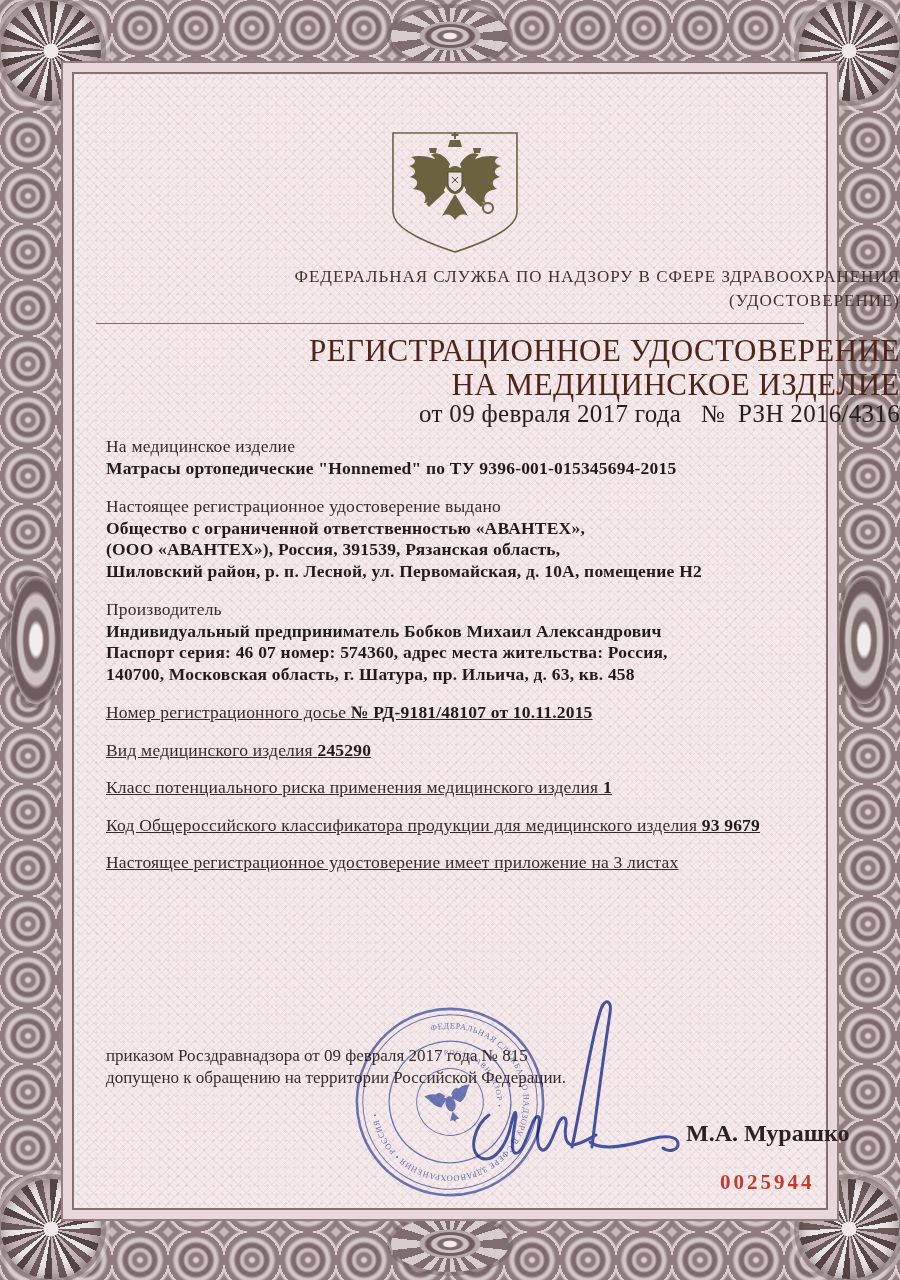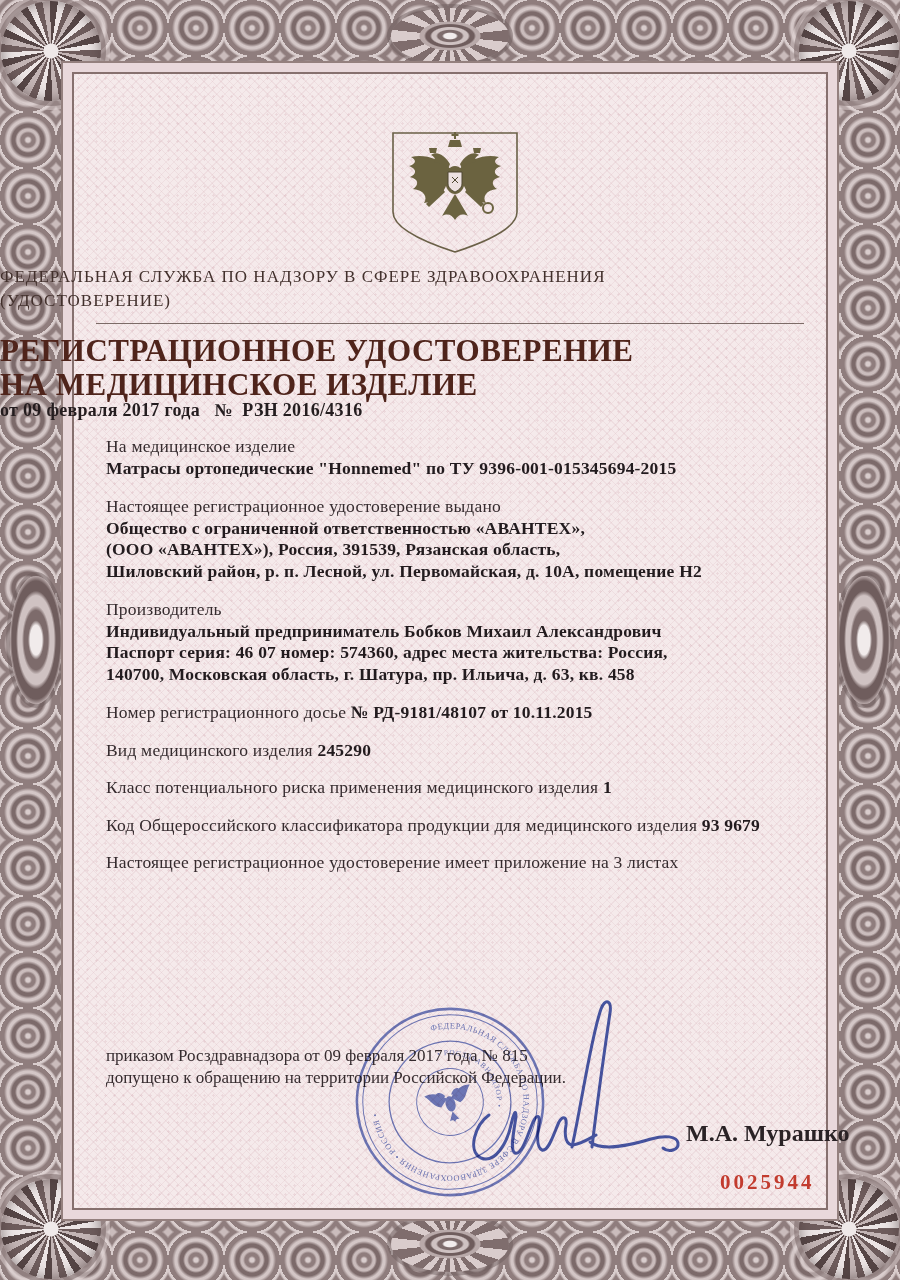--- a/index.html
+++ b/index.html
@@ -39,30 +39,30 @@
   .doc{position:absolute;left:74px;top:74px;right:74px;bottom:72px;z-index:2;
     background-color:#f5eaeb;
     background-image:
       repeating-linear-gradient(45deg, rgba(206,160,170,.16) 0 1px, rgba(0,0,0,0) 1px 6px),
       repeating-linear-gradient(-45deg, rgba(206,160,170,.16) 0 1px, rgba(0,0,0,0) 1px 6px),
       radial-gradient(rgba(200,150,160,.20) 1px, rgba(0,0,0,0) 1.4px);
     background-size:auto,auto,9px 9px;
     box-shadow:0 0 0 2px #86706e,0 0 0 11px #e9d8db,0 0 0 13px #94807e;}
 
   .abs{position:absolute;z-index:4;}
-  .center{left:0;right:0;text-align:left;}
+  .center{left:0;right:0;text-align:right;}
 
   .agency{font-size:17px;letter-spacing:1px;color:#42302c;}
   .divider{position:absolute;left:96px;right:96px;top:323px;height:1px;background:#7c6b67;z-index:4;}
-  .title{font-weight:bold;font-size:31px;letter-spacing:.5px;color:#4f241b;}
-  .dateline{font-weight:bold;font-size:18px;color:#241d1f;letter-spacing:.3px;}
+  .title{font-weight:normal;font-size:31px;letter-spacing:.5px;color:#4f241b;}
+  .dateline{font-weight:normal;font-size:25px;color:#241d1f;letter-spacing:.3px;}
 
   .body-text{left:106px;top:436px;width:718px;font-size:17.5px;line-height:21.5px;color:#352b2e;letter-spacing:.2px;}
   .body-text p{margin:0 0 17px 0;}
-  .body-text p.tight{margin-bottom:16px;}
+  .body-text p.tight{margin-bottom:16px;text-decoration:underline;}
   .b{font-weight:bold;color:#221b1e;}
 
   .order{left:106px;top:1045px;font-size:17px;line-height:22px;color:#352b2e;}
   .signer{left:106px;top:1097px;font-size:17.5px;line-height:22px;font-weight:bold;color:#2a2225;}
   .signer-name{left:686px;top:1120px;font-size:24px;font-weight:bold;color:#2a2225;}
   .serial{left:720px;top:1170px;font-family:Liberation Serif, serif;font-weight:bold;
           font-size:21px;letter-spacing:3px;color:#c23b2e;}
 
   .arms{position:absolute;left:384px;top:128px;width:142px;height:134px;z-index:4;}
 

